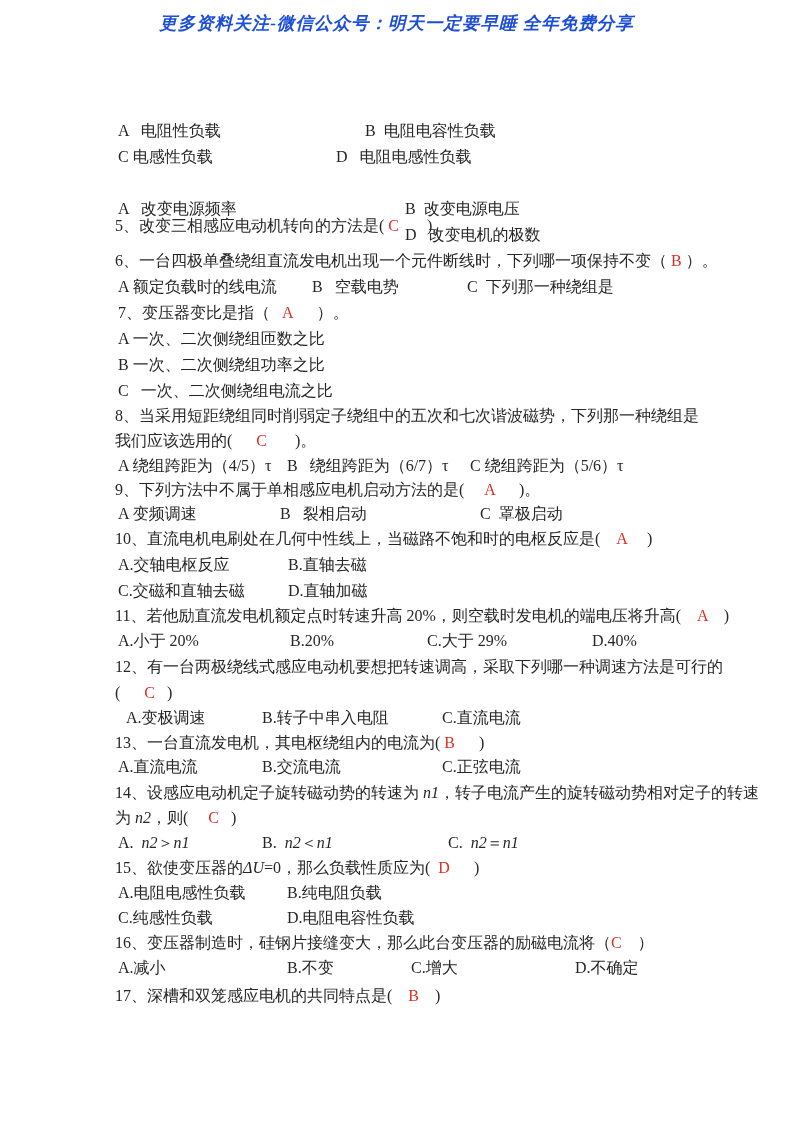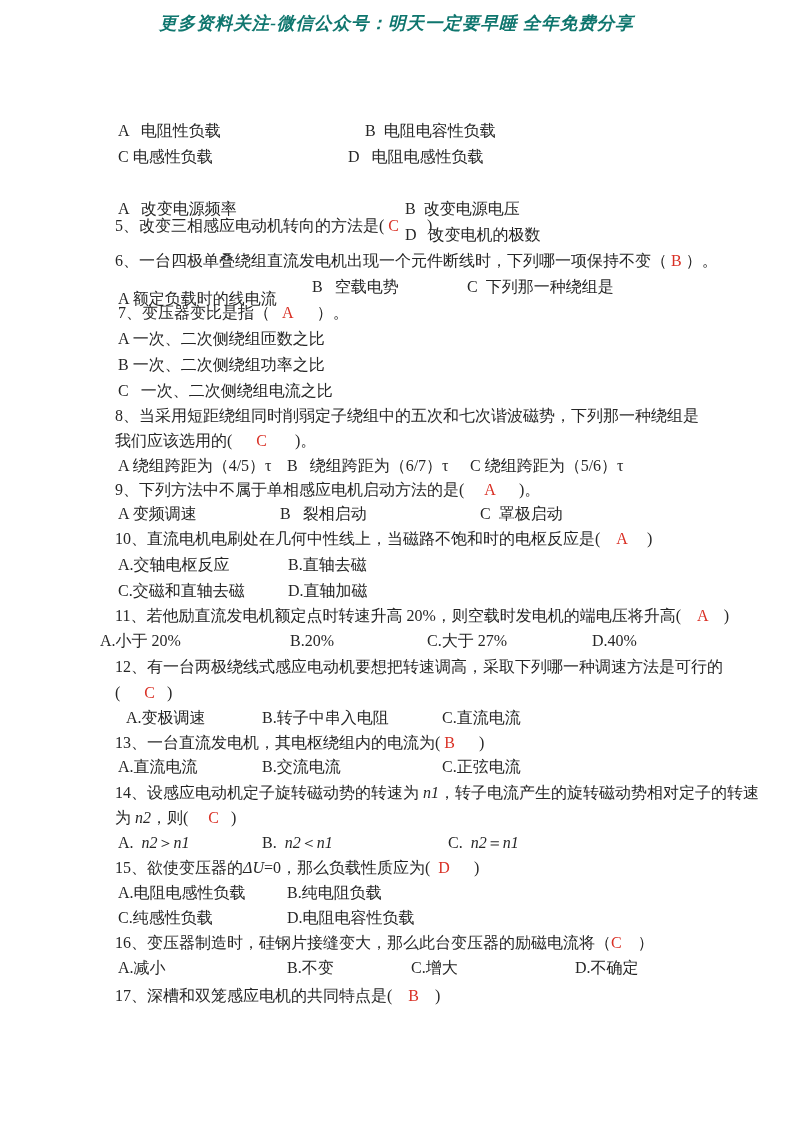--- a/index.html
+++ b/index.html
@@ -30,43 +30,43 @@
     white-space:pre;
   }
   .cell { position:absolute; top:0; white-space:pre; }
   .red { color:#d93025; }
   .it  { font-style:italic; }
 </style>
 </head>
 <body>
 
 <div class="page" style="background: rgb(255, 255, 255); color: rgb(38, 38, 38);">
-  <div class="doc-header" style="color: #0f766e;">更多资料关注-微信公众号：明天一定要早睡 全年免费分享</div>
+  <div class="doc-header" style="color: #1d4ed8;">更多资料关注-微信公众号：明天一定要早睡 全年免费分享</div>
   <div>
       <div class="line" style="top: 121px;"><span class="cell" style="left: 118px;"><span>A   电阻性负载</span></span><span class="cell" style="left: 365px;"><span>B  电阻电容性负载</span></span></div>
-      <div class="line" style="top: 147px;"><span class="cell" style="left: 118px;"><span>C 电感性负载</span></span><span class="cell" style="left: 348px;"><span>D   电阻电感性负载</span></span></div>
+      <div class="line" style="top: 147px;"><span class="cell" style="left: 118px;"><span>C 电感性负载</span></span><span class="cell" style="left: 336px;"><span>D   电阻电感性负载</span></span></div>
       <div class="line" style="top: 173px;"><span class="cell" style="left: 115px; margin-top: 43px;"><span>5、改变三相感应电动机转向的方法是( </span><span class="red" style="color: rgb(217, 48, 37);">C</span><span>       )。</span></span></div>
       <div class="line" style="top: 199px;"><span class="cell" style="left: 118px;"><span>A   改变电源频率</span></span><span class="cell" style="left: 405px;"><span>B  改变电源电压</span></span></div>
       <div class="line" style="top: 225px;"><span class="cell" style="left: 405px;"><span>D   改变电机的极数</span></span></div>
       <div class="line" style="top: 251px;"><span class="cell" style="left: 115px;"><span>6、一台四极单叠绕组直流发电机出现一个元件断线时，下列哪一项保持不变（ </span><span class="red" style="color: rgb(217, 48, 37);">B</span><span> ）。</span></span></div>
-      <div class="line" style="top: 277px;"><span class="cell" style="left: 118px; margin-top: 12px;"><span>A 额定负载时的线电流</span></span><span class="cell" style="left: 312px;"><span>B   空载电势</span></span><span class="cell" style="left: 467px;"><span>C  下列那一种绕组是</span></span></div>
+      <div class="line" style="top: 277px;"><span class="cell" style="left: 118px;"><span>A 额定负载时的线电流</span></span><span class="cell" style="left: 312px;"><span>B   空载电势</span></span><span class="cell" style="left: 467px;"><span>C  下列那一种绕组是</span></span></div>
       <div class="line" style="top: 303px;"><span class="cell" style="left: 118px;"><span>7、变压器变比是指（   </span><span class="red" style="color: rgb(217, 48, 37);">A</span><span>      ）。</span></span></div>
       <div class="line" style="top: 329px;"><span class="cell" style="left: 118px;"><span>A 一次、二次侧绕组匝数之比</span></span></div>
       <div class="line" style="top: 355px;"><span class="cell" style="left: 118px;"><span>B 一次、二次侧绕组功率之比</span></span></div>
       <div class="line" style="top: 381px;"><span class="cell" style="left: 118px;"><span>C   一次、二次侧绕组电流之比</span></span></div>
       <div class="line" style="top: 406px;"><span class="cell" style="left: 115px;"><span>8、当采用短距绕组同时削弱定子绕组中的五次和七次谐波磁势，下列那一种绕组是</span></span></div>
       <div class="line" style="top: 431px;"><span class="cell" style="left: 115px;"><span>我们应该选用的(      </span><span class="red" style="color: rgb(217, 48, 37);">C</span><span>       )。</span></span></div>
       <div class="line" style="top: 456px;"><span class="cell" style="left: 118px;"><span>A 绕组跨距为（4/5）τ</span></span><span class="cell" style="left: 287px;"><span>B   绕组跨距为（6/7）τ</span></span><span class="cell" style="left: 470px;"><span>C 绕组跨距为（5/6）τ</span></span></div>
       <div class="line" style="top: 480px;"><span class="cell" style="left: 115px;"><span>9、下列方法中不属于单相感应电机启动方法的是(     </span><span class="red" style="color: rgb(217, 48, 37);">A</span><span>      )。</span></span></div>
       <div class="line" style="top: 504px;"><span class="cell" style="left: 118px;"><span>A 变频调速</span></span><span class="cell" style="left: 280px;"><span>B   裂相启动</span></span><span class="cell" style="left: 480px;"><span>C  罩极启动</span></span></div>
       <div class="line" style="top: 529px;"><span class="cell" style="left: 115px;"><span>10、直流电机电刷处在几何中性线上，当磁路不饱和时的电枢反应是(    </span><span class="red" style="color: rgb(217, 48, 37);">A</span><span>     )</span></span></div>
       <div class="line" style="top: 555px;"><span class="cell" style="left: 118px;"><span>A.交轴电枢反应</span></span><span class="cell" style="left: 288px;"><span>B.直轴去磁</span></span></div>
       <div class="line" style="top: 581px;"><span class="cell" style="left: 118px;"><span>C.交磁和直轴去磁</span></span><span class="cell" style="left: 288px;"><span>D.直轴加磁</span></span></div>
       <div class="line" style="top: 606px;"><span class="cell" style="left: 115px;"><span>11、若他励直流发电机额定点时转速升高 20%，则空载时发电机的端电压将升高(    </span><span class="red" style="color: rgb(217, 48, 37);">A</span><span>    )</span></span></div>
-      <div class="line" style="top: 631px;"><span class="cell" style="left: 100px;"><span>A.小于 20%</span></span><span class="cell" style="left: 290px;"><span>B.20%</span></span><span class="cell" style="left: 427px;"><span>C.大于 27%</span></span><span class="cell" style="left: 592px;"><span>D.40%</span></span></div>
+      <div class="line" style="top: 631px;"><span class="cell" style="left: 118px;"><span>A.小于 20%</span></span><span class="cell" style="left: 290px;"><span>B.20%</span></span><span class="cell" style="left: 427px;"><span>C.大于 29%</span></span><span class="cell" style="left: 592px;"><span>D.40%</span></span></div>
       <div class="line" style="top: 657px;"><span class="cell" style="left: 115px;"><span>12、有一台两极绕线式感应电动机要想把转速调高，采取下列哪一种调速方法是可行的</span></span></div>
       <div class="line" style="top: 683px;"><span class="cell" style="left: 115px;"><span>(      </span><span class="red" style="color: rgb(217, 48, 37);">C</span><span>   )</span></span></div>
       <div class="line" style="top: 708px;"><span class="cell" style="left: 118px; margin-left: 8px;"><span>A.变极调速</span></span><span class="cell" style="left: 262px;"><span>B.转子中串入电阻</span></span><span class="cell" style="left: 442px;"><span>C.直流电流</span></span></div>
       <div class="line" style="top: 733px;"><span class="cell" style="left: 115px;"><span>13、一台直流发电机，其电枢绕组内的电流为( </span><span class="red" style="color: rgb(217, 48, 37);">B</span><span>      )</span></span></div>
       <div class="line" style="top: 757px;"><span class="cell" style="left: 118px;"><span>A.直流电流</span></span><span class="cell" style="left: 262px;"><span>B.交流电流</span></span><span class="cell" style="left: 442px;"><span>C.正弦电流</span></span></div>
       <div class="line" style="top: 783px;"><span class="cell" style="left: 115px;"><span>14、设感应电动机定子旋转磁动势的转速为 </span><span class="it">n1</span><span>，转子电流产生的旋转磁动势相对定子的转速</span></span></div>
       <div class="line" style="top: 808px;"><span class="cell" style="left: 115px;"><span>为 </span><span class="it">n2</span><span>，则(     </span><span class="red" style="color: rgb(217, 48, 37);">C</span><span>   )</span></span></div>
       <div class="line" style="top: 833px;"><span class="cell" style="left: 118px;"><span>A.  </span><span class="it">n2</span><span>＞</span><span class="it">n1</span></span><span class="cell" style="left: 262px;"><span>B.  </span><span class="it">n2</span><span>＜</span><span class="it">n1</span></span><span class="cell" style="left: 448px;"><span>C.  </span><span class="it">n2</span><span>＝</span><span class="it">n1</span></span></div>
       <div class="line" style="top: 858px;"><span class="cell" style="left: 115px;"><span>15、欲使变压器的</span><span class="it">ΔU</span><span>=0，那么负载性质应为(  </span><span class="red" style="color: rgb(217, 48, 37);">D</span><span>      )</span></span></div>
       <div class="line" style="top: 883px;"><span class="cell" style="left: 118px;"><span>A.电阻电感性负载</span></span><span class="cell" style="left: 287px;"><span>B.纯电阻负载</span></span></div>

